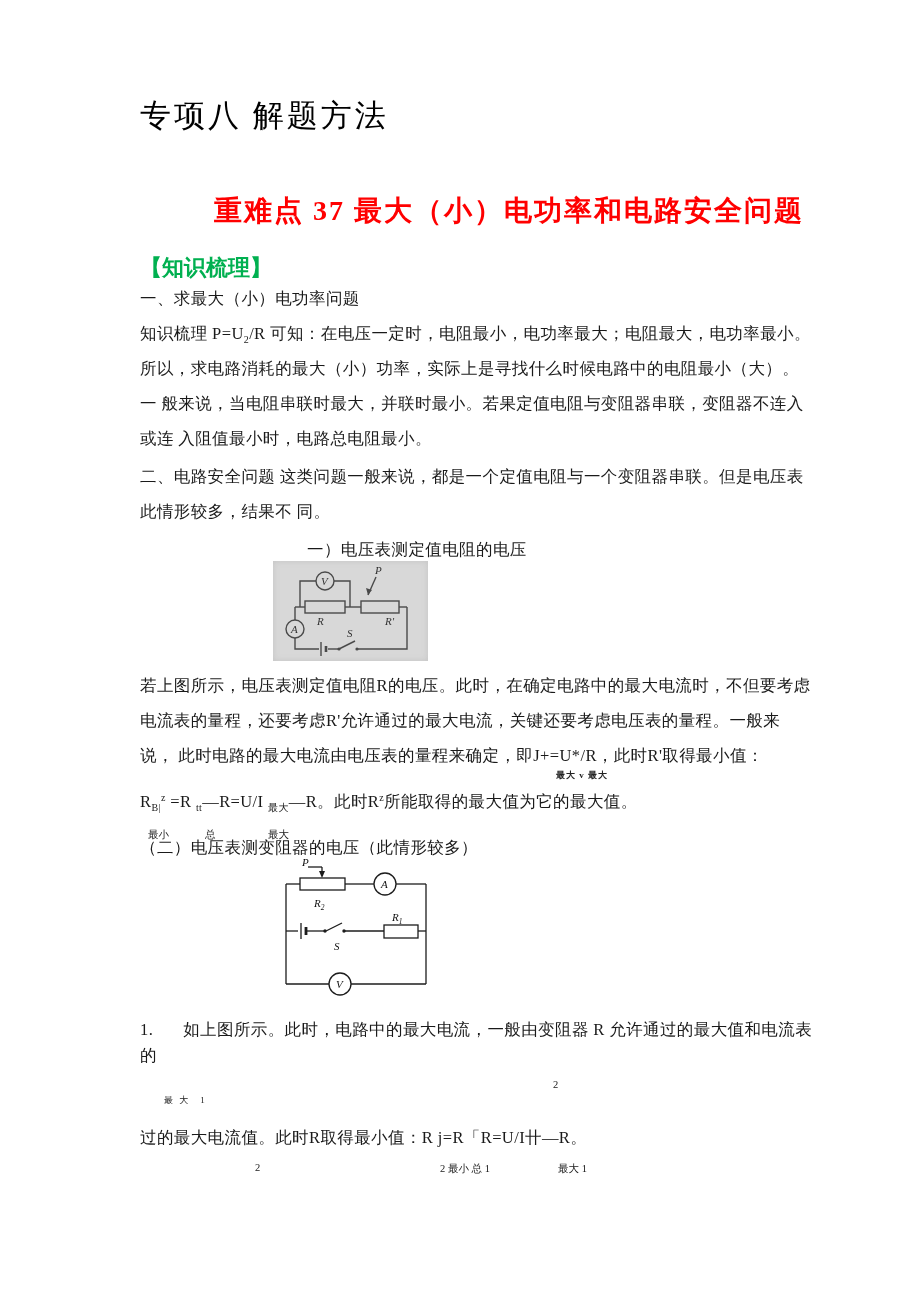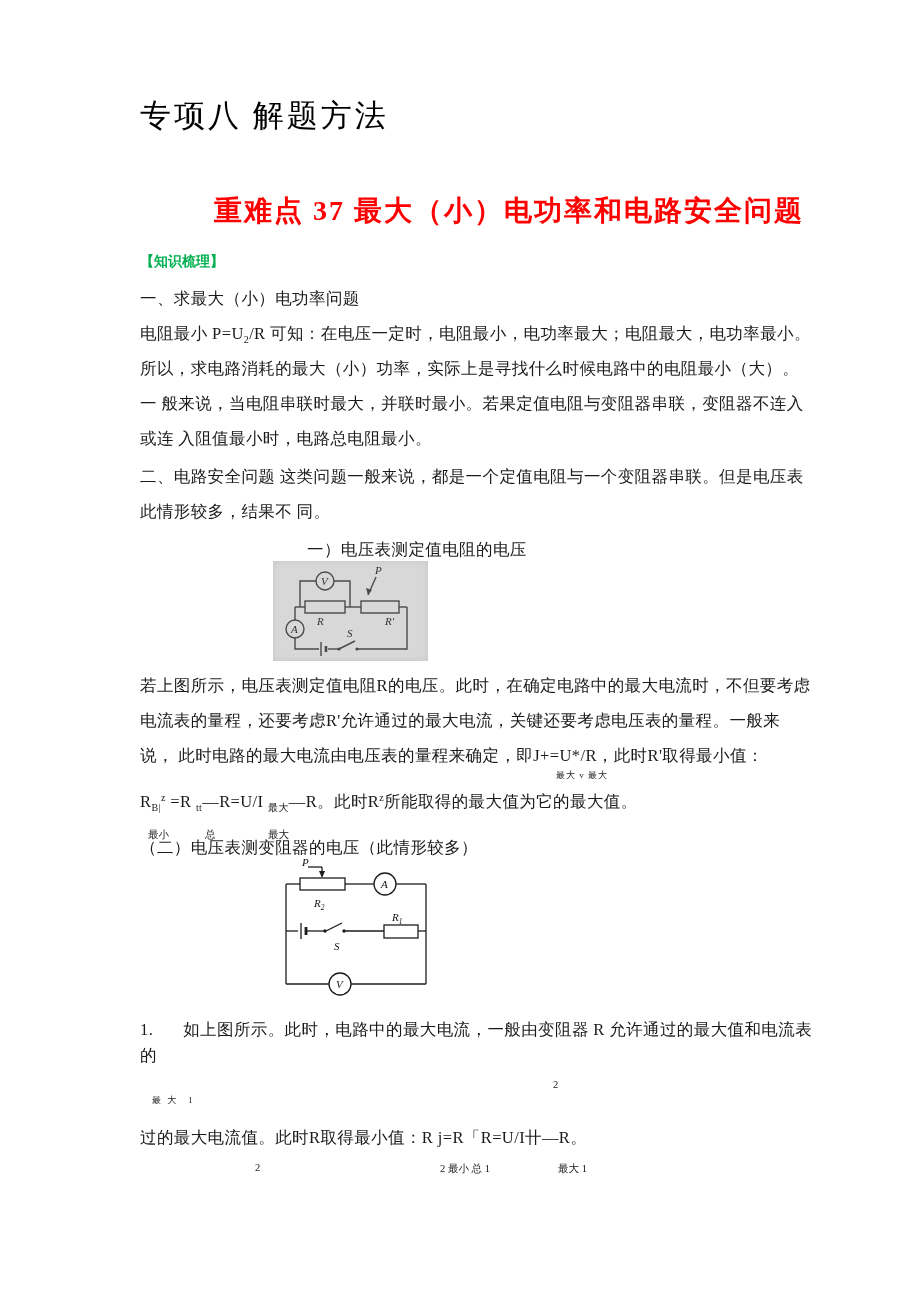--- a/index.html
+++ b/index.html
@@ -5,44 +5,44 @@
   * { margin:0; padding:0; box-sizing:border-box; }
   html,body { background:#ffffff; }
   body{
     width:920px; height:1302px; position:relative; overflow:hidden;
     font-family:"Liberation Serif","DejaVu Serif",serif;
     color:#1a1a1a;
   }
   .abs{ position:absolute; white-space:nowrap; }
   .title{ left:140px; top:95px; font-size:31px; font-weight:normal; letter-spacing:3px; color:#000; }
   .red-heading{ left:214px; top:192px; font-size:28px; font-weight:bold; letter-spacing:2px; color:#ff0000; }
-  .green-label{ left:140px; top:253px; font-size:14px; font-weight:bold; color:#00b050; }
+  .green-label{ left:140px; top:253px; font-size:22px; font-weight:bold; color:#00b050; }
   .line{ left:140px; font-size:16.5px; letter-spacing:0.4px; }
   sub{ font-size:10px; }
   sup{ font-size:10px; }
-  .small-note{ font-size:9px; letter-spacing:1px; color:#222; }
+  .small-note{ font-size:9px; letter-spacing:1px; color:#222;font-weight:bold; }
   .under{ font-size:10.5px; color:#1a1a1a;margin-top:15px; }
   .stack{ display:inline-flex; flex-direction:row; font-size:9px; line-height:10px;
-          margin-left:12px; vertical-align:-10px; letter-spacing:2px;justify-content:flex-end; }
+          margin-left:24px; vertical-align:-10px; letter-spacing:2px;justify-content:flex-end; }
   .stack .row2{ padding-left:10px; letter-spacing:0; }
   .fig1{ left:273px; top:561px; width:155px; height:100px;
          background:#d8d8d8; box-shadow:inset 0 0 6px #c4c4c4; }
   .fig1 svg text{ font-family:"Liberation Serif",serif; font-size:11px; font-style:italic; fill:#333; }
   .fig2{ left:280px; top:855px; width:152px; height:148px; background:#ffffff; }
   .fig2 svg text{ font-family:"Liberation Serif",serif; font-size:11px; font-style:italic; fill:#111; }
 </style>
 </head>
 <body>
 
 <h1 class="abs title">专项八 解题方法</h1>
 <h2 class="abs red-heading">重难点 37 最大（小）电功率和电路安全问题</h2>
 <div class="abs green-label">【知识梳理】</div>
 
 <p class="abs line" style="top:288px">一、求最大（小）电功率问题</p>
-<p class="abs line" style="top:323px"><span>电阻最小 P=U</span><sub>2</sub><span>/R 可知：在电压一定时，电阻最小，电功率最大；电阻最大，电功率最小。</span></p>
+<p class="abs line" style="top:323px"><span>知识梳理 P=U</span><sub>2</sub><span>/R 可知：在电压一定时，电阻最小，电功率最大；电阻最大，电功率最小。</span></p>
 <p class="abs line" style="top:358px">所以，求电路消耗的最大（小）功率，实际上是寻找什么时候电路中的电阻最小（大）。</p>
 <p class="abs line" style="top:393px">一 般来说，当电阻串联时最大，并联时最小。若果定值电阻与变阻器串联，变阻器不连入</p>
 <p class="abs line" style="top:428px">或连 入阻值最小时，电路总电阻最小。</p>
 <p class="abs line" style="top:466px">二、电路安全问题 这类问题一般来说，都是一个定值电阻与一个变阻器串联。但是电压表</p>
 <p class="abs line" style="top:501px">此情形较多，结果不 同。</p>
 
 <p class="abs line" style="left:307px; top:539px">一）电压表测定值电阻的电压</p>
 
 <div class="abs fig1">
   <svg width="155" height="100" viewBox="0 0 155 100">

